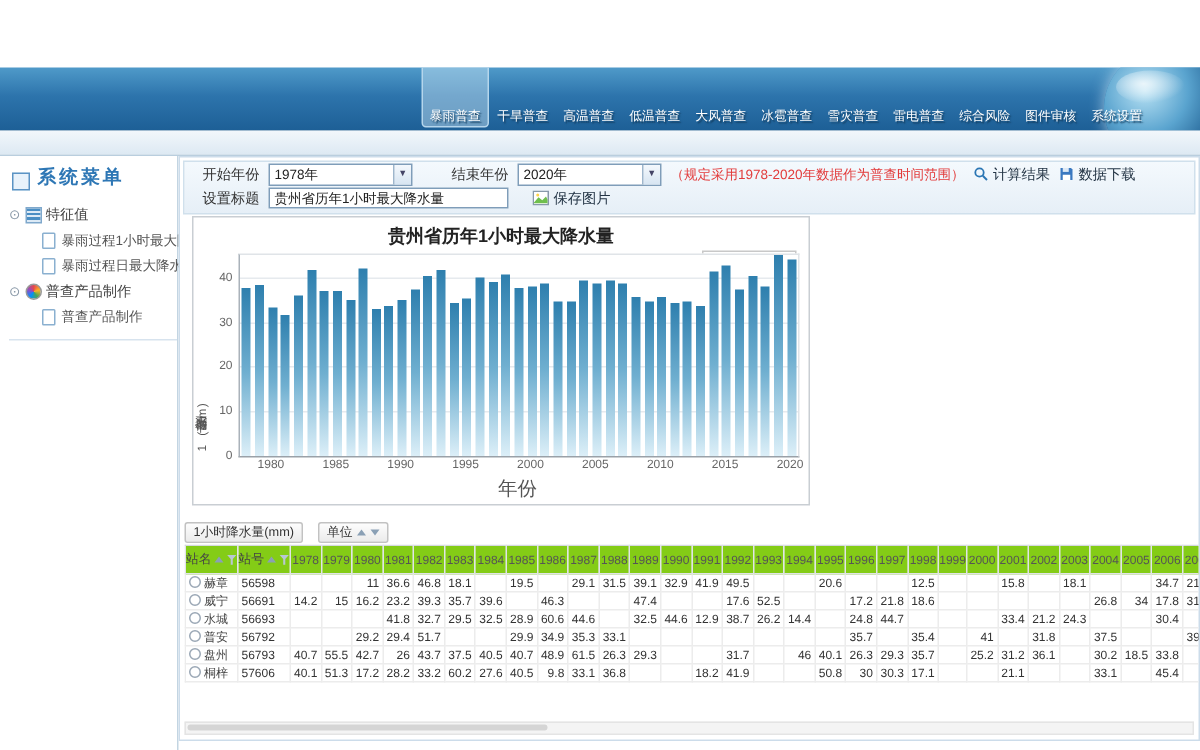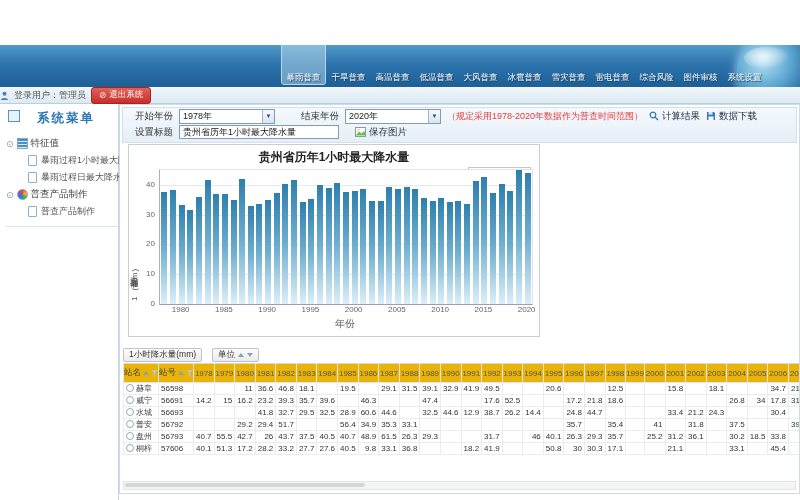--- a/index.html
+++ b/index.html
@@ -33,21 +33,21 @@
     display:flex;align-items:center;font-size:9px;color:#555;}
   .crumb{display:flex;align-items:center;gap:4px;padding-left:5px;flex:1;}
   .crumb-ic{width:8px;height:8px;border:1px solid #5b93c4;background:linear-gradient(180deg,#cfe6f7,#8fc0e4);}
   .crumb b{color:#333;font-weight:bold;}
   .userbox{display:flex;align-items:center;gap:5px;padding-right:6px;}
   .logout{background:linear-gradient(180deg,#e2605a,#c62f28);border:1px solid #a82420;border-radius:3px;
     color:#fff;font-size:8.5px;padding:1px 7px 2px;display:flex;align-items:center;gap:3px;cursor:pointer;}
   
   .sidebar{position:absolute;left:0;top:104px;width:118px;height:396px;background:#fff;
     border-right:1px solid #c3d5e2;}
-  .sb-title{display:flex;align-items:flex-start;gap:17px;padding:6px 0 4px 8px;}
+  .sb-title{display:flex;align-items:flex-end;gap:5px;padding:6px 0 4px 8px;}
   .sb-title .sq{width:10px;height:10px;border:1px solid #5b93c4;background:#e8f2fb;}
   .sb-title span{color:#2e77b5;font-size:12.5px;font-weight:bold;letter-spacing:2px;}
   .tree{padding:4px 0 0 6px;}
   .tr-group{display:flex;align-items:center;gap:3px;font-size:9.5px;color:#444;padding:2px 0;cursor:pointer;}
   .tr-group .bullet{color:#8a99a8;font-size:9px;font-family:"DejaVu Sans",sans-serif;}
   .licon{width:9px;height:9px;background:repeating-linear-gradient(180deg,#4a8ec4 0 1.5px,#dceaf6 1.5px 3px);border:1px solid #7fa8cc;}
   .wheel{width:9px;height:9px;border-radius:50%;background:conic-gradient(#e5484d,#ffb224,#46a758,#0090ff,#8e4ec6,#e5484d);border:1px solid #999;}
   .tr-item{display:flex;align-items:center;gap:4px;font-size:9px;color:#555;padding:2px 0 2px 22px;cursor:pointer;white-space:nowrap;}
   .doc{width:7px;height:9px;background:#fff;border:1px solid #8ab0d0;border-radius:1px;flex:0 0 auto;}
   .sb-div{margin-top:6px;border-top:1px solid #d7e3ee;}
@@ -70,35 +70,35 @@
   .c-title{position:absolute;top:4px;left:0;width:100%;text-align:center;font-size:12px;font-weight:bold;color:#222;}
   .legend{position:absolute;top:22px;right:8px;border:1px solid #c8c8c8;background:#fff;padding:1px 4px;
     display:flex;align-items:center;gap:3px;font-size:8px;color:#333;}
   .legend .sw{width:8px;height:8px;background:var(--legend);border:1px solid #2e7fae;}
   .plotarea{position:absolute;left:30px;top:24px;width:372px;height:134px;
     border:1px solid #e0e4e8;border-left:1px solid #aab2ba;border-bottom:1px solid #9aa1a8;background:#fff;}
   .grid{position:absolute;height:1px;background:#e6eaee;left:0;width:100%;}
   .bar{position:absolute;width:6px;background:linear-gradient(180deg,var(--bar-top) 0%,var(--bar-mid) 50%,var(--bar-bottom) 100%);}
   .ytick{position:absolute;width:26px;text-align:right;font-size:8px;color:#666;left:0;}
   .xtick{position:absolute;font-size:8px;color:#666;transform:translateX(-50%);top:160px;}
-  .xlabel{position:absolute;left:30px;width:372px;top:172px;text-align:center;font-size:10px;color:#555;}
+  .xlabel{position:absolute;left:30px;width:372px;top:172px;text-align:center;font-size:13px;color:#555;}
   .ylabel{position:absolute;left:1px;top:36px;height:120px;display:flex;align-items:center;
     writing-mode:vertical-rl;transform:rotate(180deg);font-size:8px;color:#555;letter-spacing:1px;}
   
   .chips{position:absolute;left:3px;top:243px;display:flex;gap:10px;}
   .chip{height:12px;display:flex;align-items:center;gap:3px;padding:0 5px;font-size:8.5px;color:#333;
     border:1px solid #c2c2c2;background:linear-gradient(180deg,#fdfdfd,#ebebeb);border-radius:2px;cursor:pointer;}
   .tri{width:0;height:0;border-left:3px solid transparent;border-right:3px solid transparent;display:inline-block;}
   .tri.up{border-bottom:4px solid #8aa0b5;}
   .tri.dn{border-top:4px solid #8aa0b5;}
   .funnel{width:7px;height:7px;background:#b9c7d4;clip-path:polygon(0 0,100% 0,60% 45%,60% 100%,40% 100%,40% 45%);}
   .tablewrap{position:absolute;left:3px;top:258px;right:0;height:96px;overflow:hidden;}
   table.grid-t{border-collapse:collapse;table-layout:fixed;}
   .grid-t th{font-size:8px;font-weight:normal;color:#555;border:1px solid #e1e4e8;border-top:1px solid #d5d9dd;
-    height:18px;padding:0;white-space:nowrap;background:#eab308;}
+    height:18px;padding:0;white-space:nowrap;background:#84cc16;}
   .grid-t th.sta{font-size:8.5px;color:#444;}
   .grid-t td{font-size:8px;color:#333;border:1px solid #ececec;height:9px;padding:0 2px;white-space:nowrap;overflow:hidden;}
   .grid-t td.num{text-align:right;}
   .grid-t td.name{color:#444;}
   .radio{display:inline-block;width:6px;height:6px;border:1px solid #9aa7b5;border-radius:50%;background:#fff;
     margin-right:2px;vertical-align:-1px;}
   .thflex{display:flex;align-items:center;justify-content:center;gap:2px;}
   .hscroll{position:absolute;left:3px;right:3px;top:376px;height:7px;background:#f4f4f4;border:1px solid #e4e4e4;}
   .hthumb{position:absolute;left:1px;top:1px;width:240px;height:4px;background:#d5d5d5;border-radius:2px;cursor:pointer;}
   .uni{font-family:"DejaVu Sans",sans-serif;}
@@ -234,31 +234,20 @@
             <svg width="22" height="18" viewBox="0 0 24 20">
               <path d="M20 4.5a4 4 0 0 1-5.3 5L8 16.2a2.2 2.2 0 1 1-3.1-3.1l6.7-6.7a4 4 0 0 1 5-5.3L14.2 3.5l.9 2.2 2.2.9z" fill="#dde3e8" stroke="#8b9aa6" stroke-width=".5"></path>
             </svg>
           </span>
           <span class="nlabel">系统设置</span>
         </div>
       </nav>
   </div>
 
   <div class="subbar">
-    <div class="userbox">
-      <svg width="9" height="9" viewBox="0 0 10 10">
-          <circle cx="5" cy="3" r="2.2" fill="#4a7fb5"></circle>
-          <path d="M1 10c0-3 8-3 8 0z" fill="#4a7fb5"></path>
-        </svg>
-      <span>登录用户：管理员</span>
-      <span class="logout">
-        <span class="uni">⊘</span>
-        <span>退出系统</span>
-      </span>
-    </div>
   </div>
 
   <aside class="sidebar">
     <div class="sb-title">
       <span class="sq"></span>
       <span>系统菜单</span>
     </div>
     <div class="tree" id="tree">
         <div class="tr-group">
           <span class="bullet uni">⊙</span>
@@ -609,21 +598,21 @@
             <tr>
               <td class="name"><span class="radio"></span>普安</td>
               <td>56792</td>
               <td class="num"></td>
               <td class="num"></td>
               <td class="num">29.2</td>
               <td class="num">29.4</td>
               <td class="num">51.7</td>
               <td class="num"></td>
               <td class="num"></td>
-              <td class="num">56.4</td>
+              <td class="num">29.9</td>
               <td class="num">34.9</td>
               <td class="num">35.3</td>
               <td class="num">33.1</td>
               <td class="num"></td>
               <td class="num"></td>
               <td class="num"></td>
               <td class="num"></td>
               <td class="num"></td>
               <td class="num"></td>
               <td class="num"></td>
@@ -675,21 +664,21 @@
               <td class="num"></td>
             </tr>
             <tr>
               <td class="name"><span class="radio"></span>桐梓</td>
               <td>57606</td>
               <td class="num">40.1</td>
               <td class="num">51.3</td>
               <td class="num">17.2</td>
               <td class="num">28.2</td>
               <td class="num">33.2</td>
-              <td class="num">27.7</td>
+              <td class="num">60.2</td>
               <td class="num">27.6</td>
               <td class="num">40.5</td>
               <td class="num">9.8</td>
               <td class="num">33.1</td>
               <td class="num">36.8</td>
               <td class="num"></td>
               <td class="num"></td>
               <td class="num">18.2</td>
               <td class="num">41.9</td>
               <td class="num"></td>

